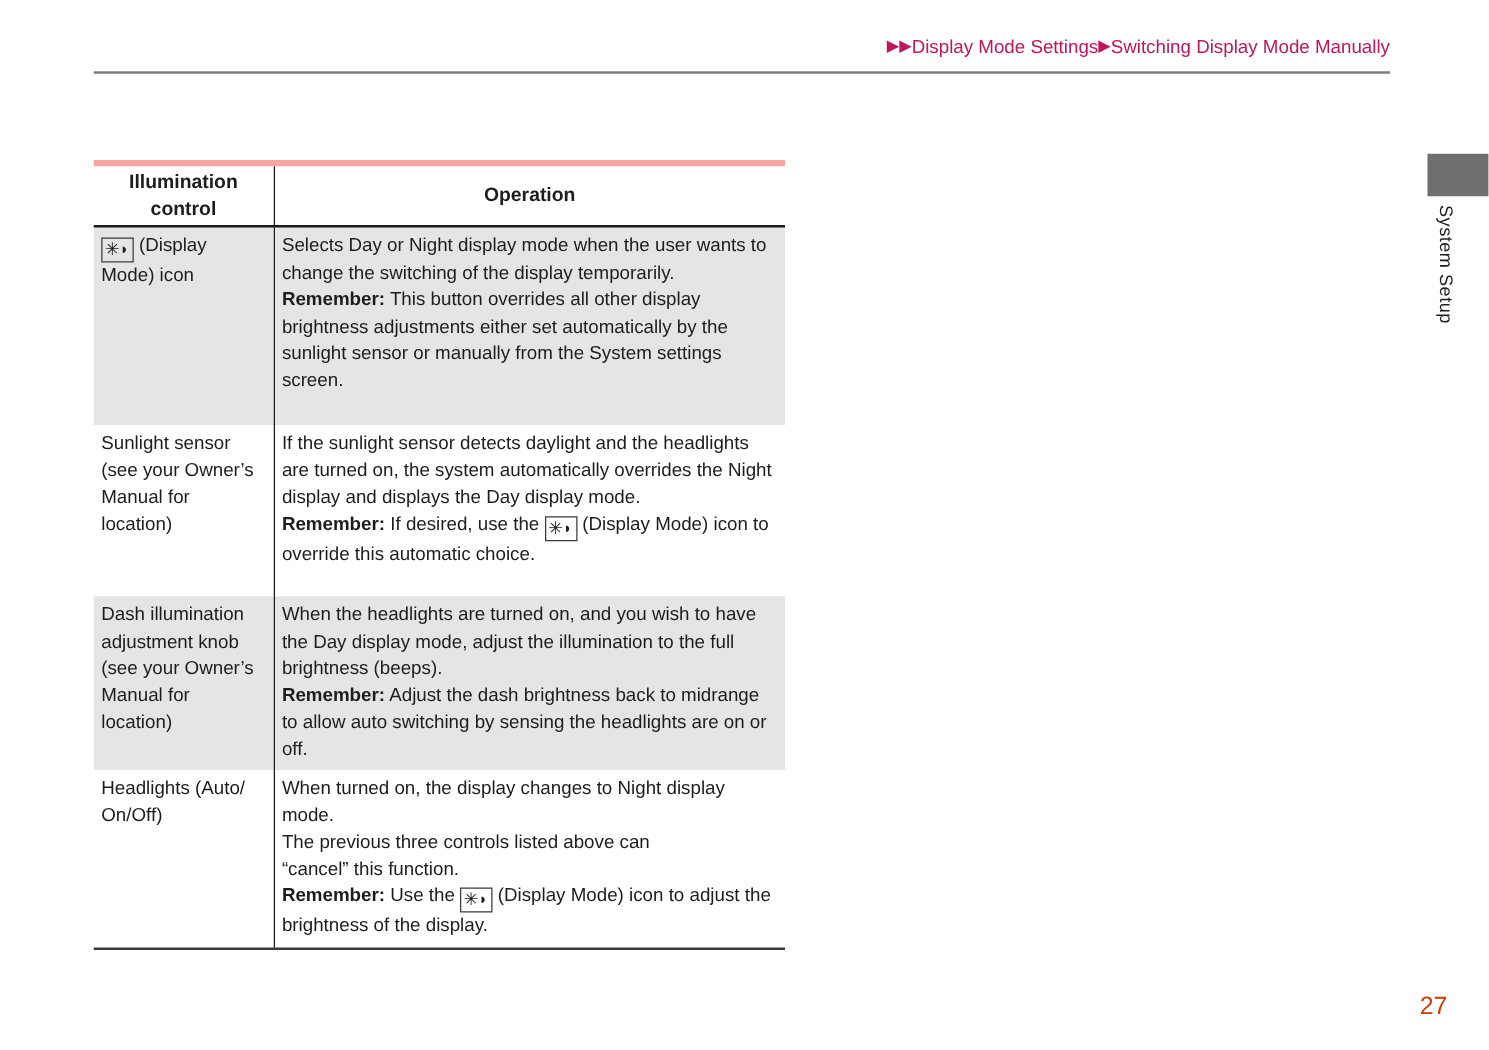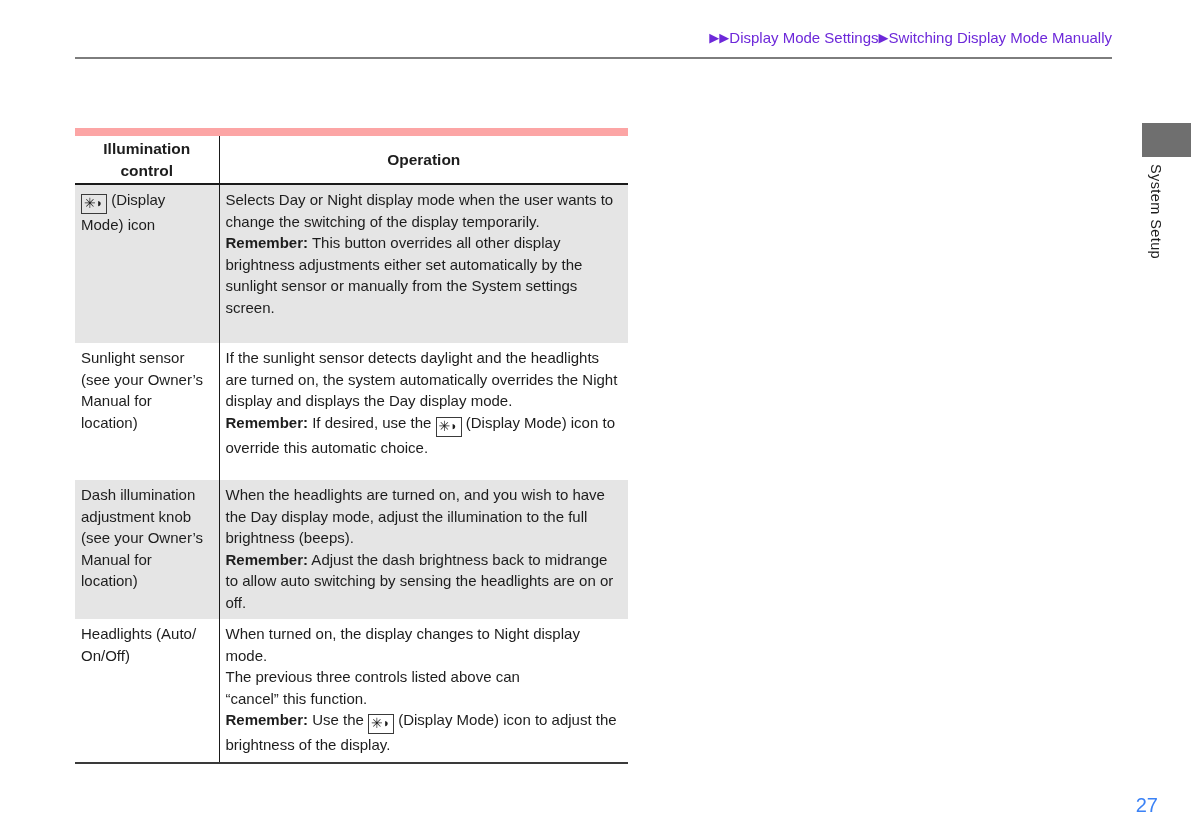--- a/index.html
+++ b/index.html
@@ -15,21 +15,21 @@
     background: #ffffff;
     overflow: hidden;
   }
 
   
   .breadcrumb {
     position: absolute;
     top: 29px;
     right: 79px;
     font-size: 15px;
-    color: #6d28d9;
+    color: #be185d;
     white-space: nowrap;
   }
   .breadcrumb .arrow {
     font-size: 13px;
     position: relative;
     top: -1px;
   }
   .header-rule {
     position: absolute;
     top: 57px;
@@ -43,21 +43,21 @@
   .op-table {
     position: absolute;
     left: 75px;
     top: 128px;
     width: 553px;
     border-collapse: collapse;
     table-layout: fixed;
     font-size: 15px;
     line-height: 21.5px;
     color: #1d1d1d;
-    border-top: 8px solid #fca5a5;
+    border-top: 5px solid #fca5a5;
     border-bottom: 2px solid #3a3a3a;
   }
   .op-table col.c1 { width: 144px; }
   .op-table col.c2 { width: 409px; }
   .op-table thead tr { border-bottom: 2px solid #1a1a1a; }
   .op-table th {
     font-weight: bold;
     font-size: 15.5px;
     text-align: center;
     vertical-align: middle;
@@ -111,21 +111,21 @@
     letter-spacing: 0.4px;
     color: #1d1d1d;
   }
 
   
   .page-number {
     position: absolute;
     right: 33px;
     bottom: 23px;
     font-size: 20px;
-    color: #3b82f6;
+    color: #c2410c;
   }
 </style>
 </head>
 <body>
 
 <div class="page">
 
   <div class="breadcrumb">
     <span class="arrow">▶▶</span><span>Display Mode Settings</span><span class="arrow">▶</span><span>Switching Display Mode Manually</span>
   </div>

